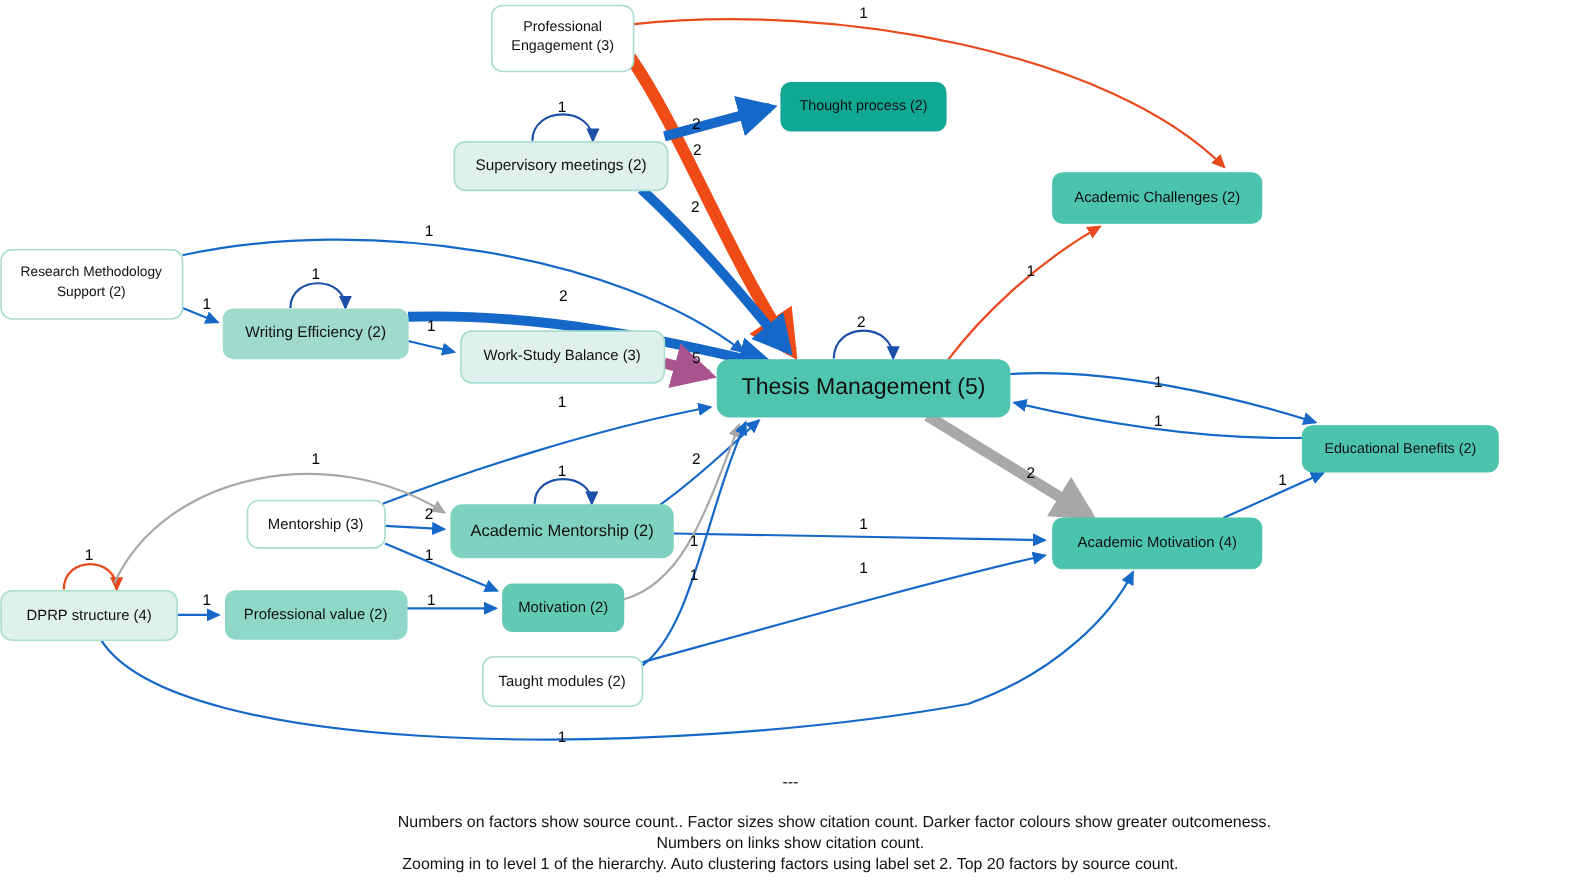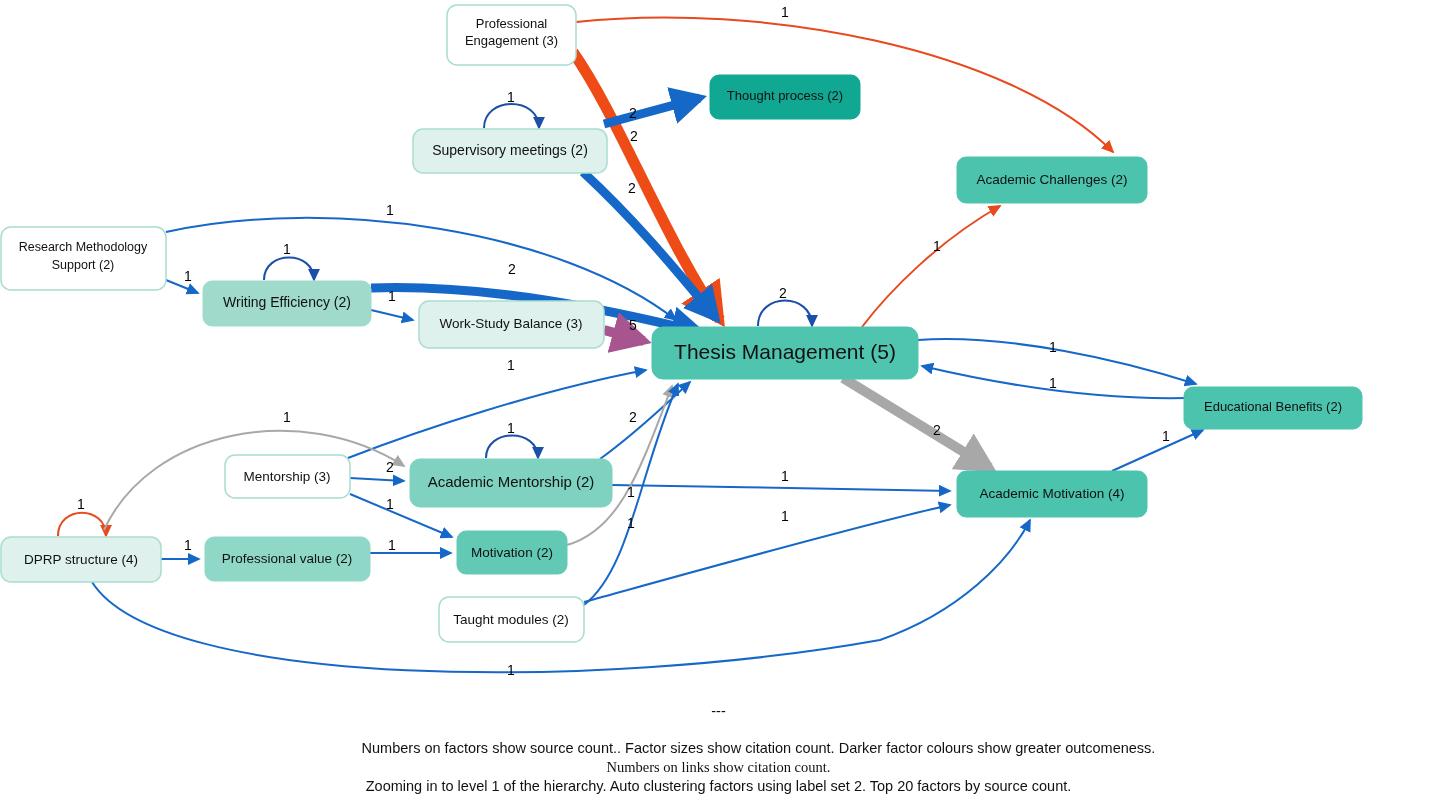--- a/index.html
+++ b/index.html
@@ -251,15 +251,15 @@
       <g>
         <rect x="439" y="597" width="145" height="45" rx="10" ry="10" fill="#ffffff" stroke="#a9ddd0" stroke-width="1.5"></rect>
         <text class="node-label" x="511" y="620" style="font-size:13.5px">Taught modules (2)</text>
       </g>
 
     </g>
   </svg>
 
   <div class="caption" style="top:702px;">---</div>
   <div class="caption" style="top:739px;margin-left:40px;">Numbers on factors show source count.. Factor sizes show citation count. Darker factor colours show greater outcomeness.</div>
-  <div class="caption" style="top:758px;font-family:Liberation Serif, serif;">Numbers on links show citation count.</div>
+  <div class="caption" style="top:758px;">Numbers on links show citation count.</div>
   <div class="caption" style="top:777px;">Zooming in to level 1 of the hierarchy. Auto clustering factors using label set 2. Top 20 factors by source count.</div>
 </div>
 
 </body></html>

